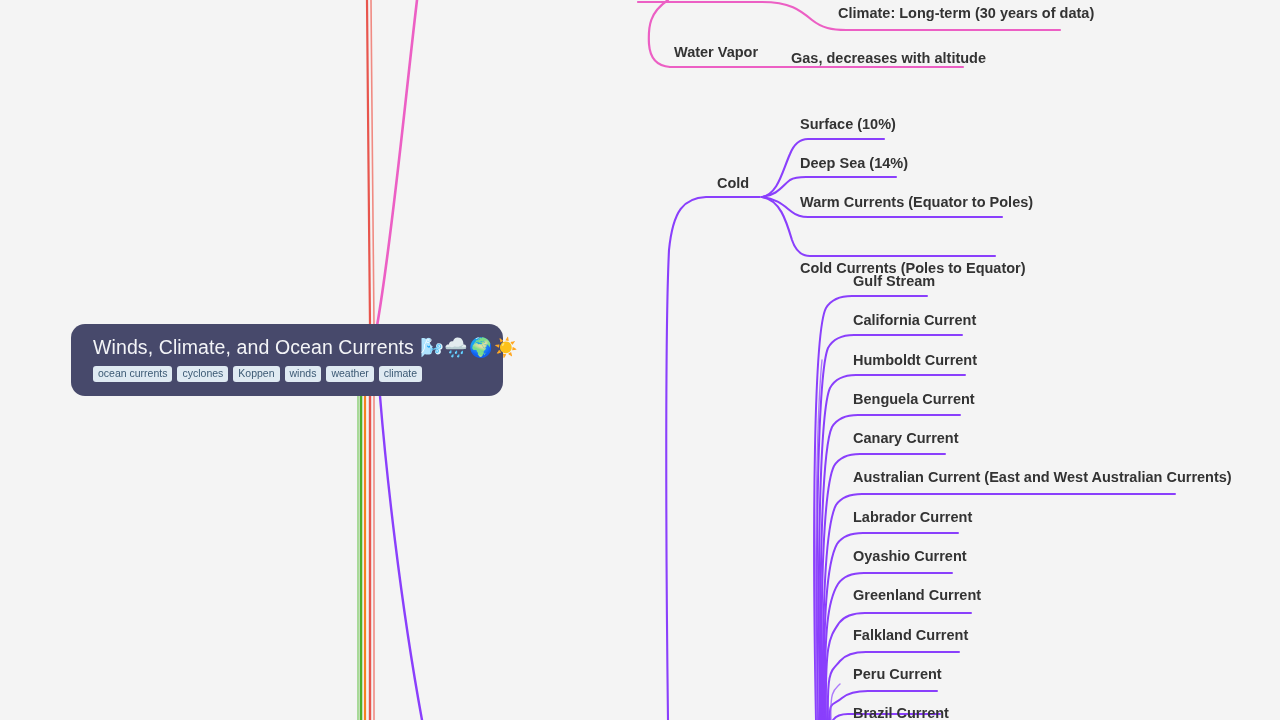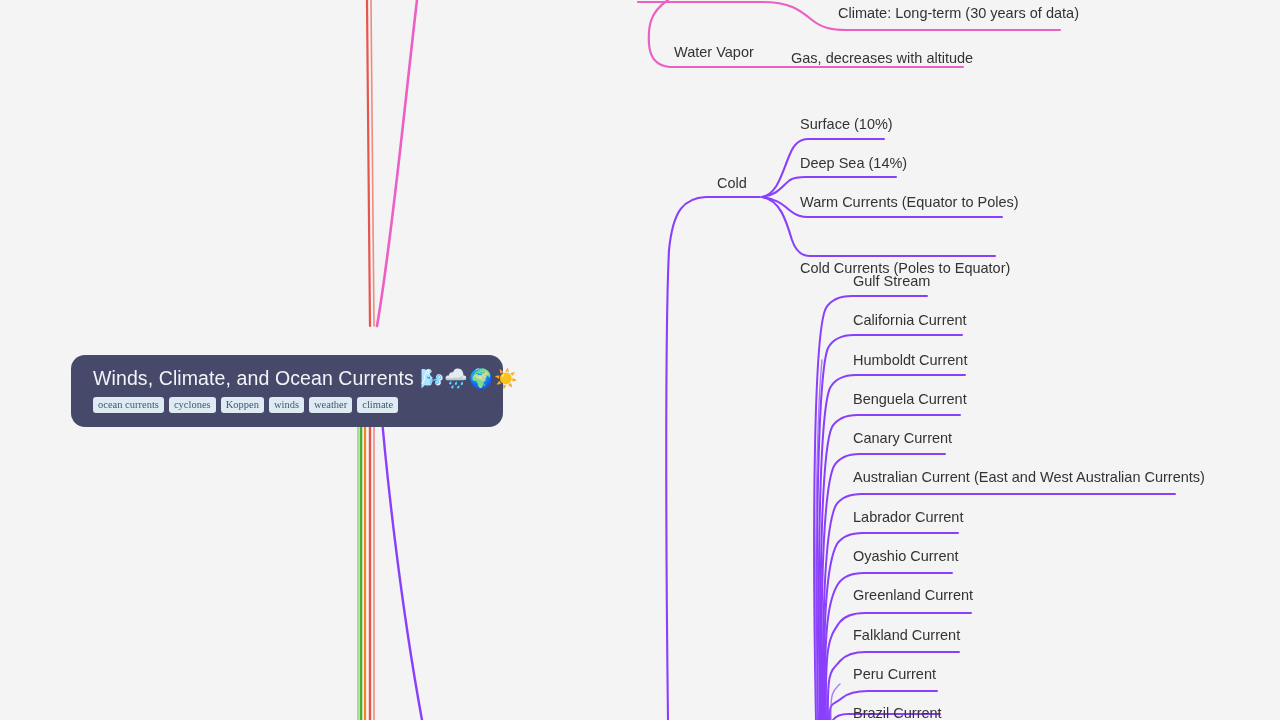--- a/index.html
+++ b/index.html
@@ -24,34 +24,34 @@
     height: 720px;
     pointer-events: none;
   }
   .node-label {
     position: absolute;
     color: #333333;
     font-size: 14.5px;
     font-family: "Liberation Sans", sans-serif;
     white-space: nowrap;
     line-height: 1.1;
+    font-weight: bold;
   }
   
   #root-node {
     position: absolute;
     left: 71px;
     top: 324px;
     width: 432px;
     height: 72px;
     background: #47496b;
     border-radius: 14px;
     box-sizing: border-box;
     padding: 12px 22px 0 22px;
     z-index: 5;
-    margin-top: 31px;
   }
   #root-title {
     color: #f3f4f7;
     font-size: 19.5px;
     font-family: "Liberation Sans", sans-serif;
     white-space: nowrap;
     letter-spacing: 0.1px;
     display: flex;
     align-items: center;
     gap: 6px;
@@ -62,21 +62,21 @@
   }
   #root-tags {
     margin-top: 7px;
     display: flex;
     gap: 5px;
   }
   .tag {
     background: #dfeaf2;
     color: #3c5a74;
     font-size: 10.5px;
-    font-family: Liberation Serif, serif;
+    font-family: Liberation Sans, sans-serif;
     padding: 1px 5px 2px 5px;
     border-radius: 3px;
     white-space: nowrap;
     line-height: 1.25;
   }
 </style>
 </head>
 <body>
 
 <div id="stage">

